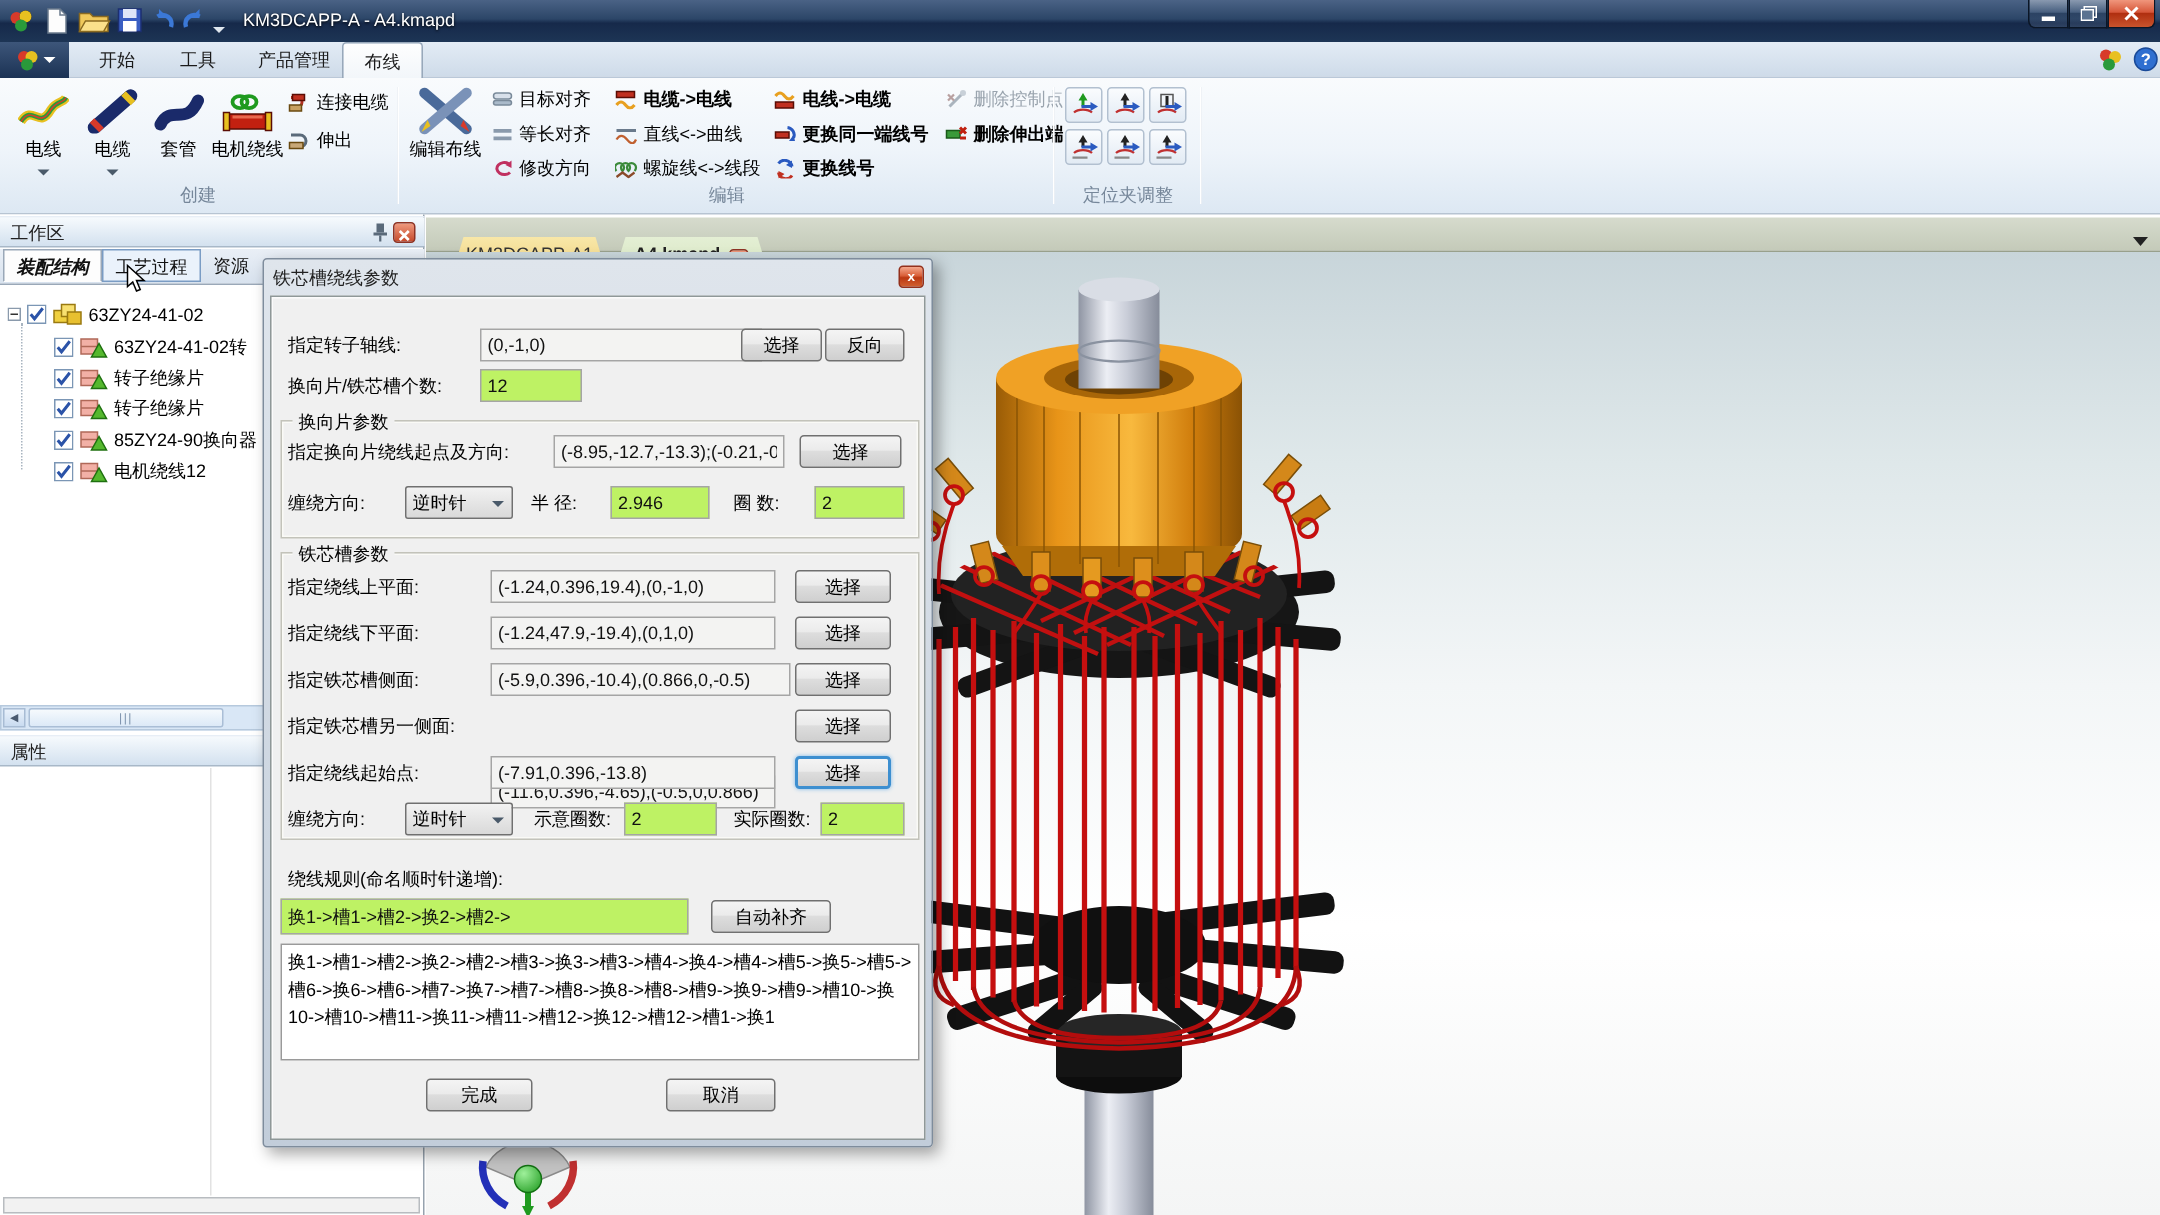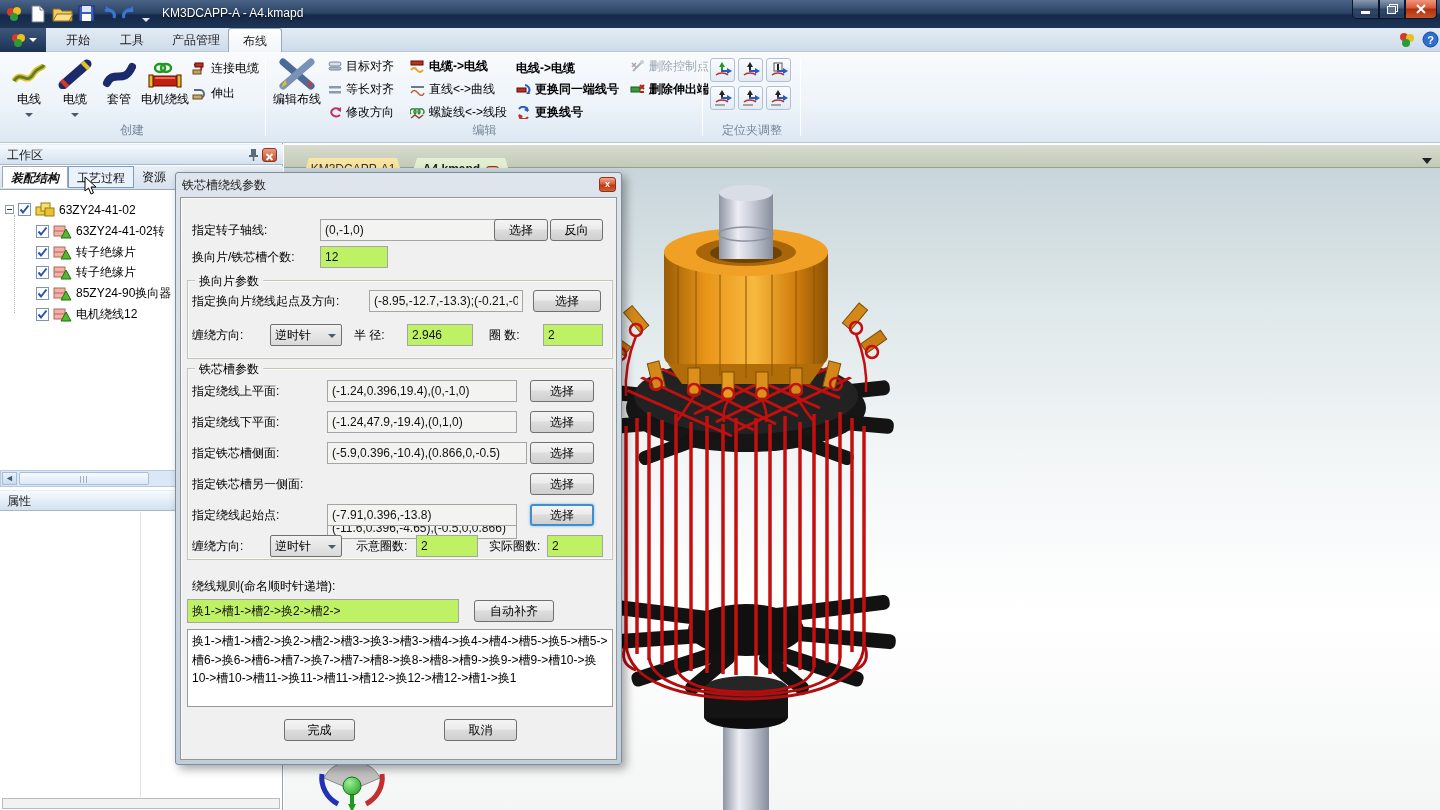--- a/index.html
+++ b/index.html
@@ -306,21 +306,21 @@
         <span>直线&lt;-&gt;曲线</span>
       </div>
       <div class="rsb" style="left:142px;top:50px;">
         <svg width="15" height="13">
             <path d="M1 8 a3 3 0 1 1 4 0 a3 3 0 1 1 4 0 a3 3 0 1 1 4 0" fill="none" stroke="#3a8a3a" stroke-width="1.5"></path>
             <path d="M1 12 l4 -3 l4 3 l4 -3" fill="none" stroke="#8a4a2a" stroke-width="1.5"></path>
           </svg>
         <span>螺旋线&lt;-&gt;线段</span>
       </div>
 
-      <div class="rsb" style="left:248px;top:4px;flex-direction:column;">
+      <div class="rsb" style="left:248px;top:4px;">
         <svg width="15" height="13">
             <path d="M1 4 q3 -4 6 0 t6 0" fill="none" stroke="#e8a020" stroke-width="2"></path>
             <rect x="1" y="8" width="12" height="4" fill="#c03020" stroke="#5a0c04"></rect>
           </svg>
         <span style="font-weight:bold;">电线-&gt;电缆</span>
       </div>
       <div class="rsb" style="left:248px;top:27px;">
         <svg width="15" height="13">
             <rect x="1" y="5" width="9" height="4" fill="#c03020" stroke="#5a0c04"></rect>
             <path d="M9 2 a5 5 0 0 1 4 7" fill="none" stroke="#2a5ac0" stroke-width="2"></path>

